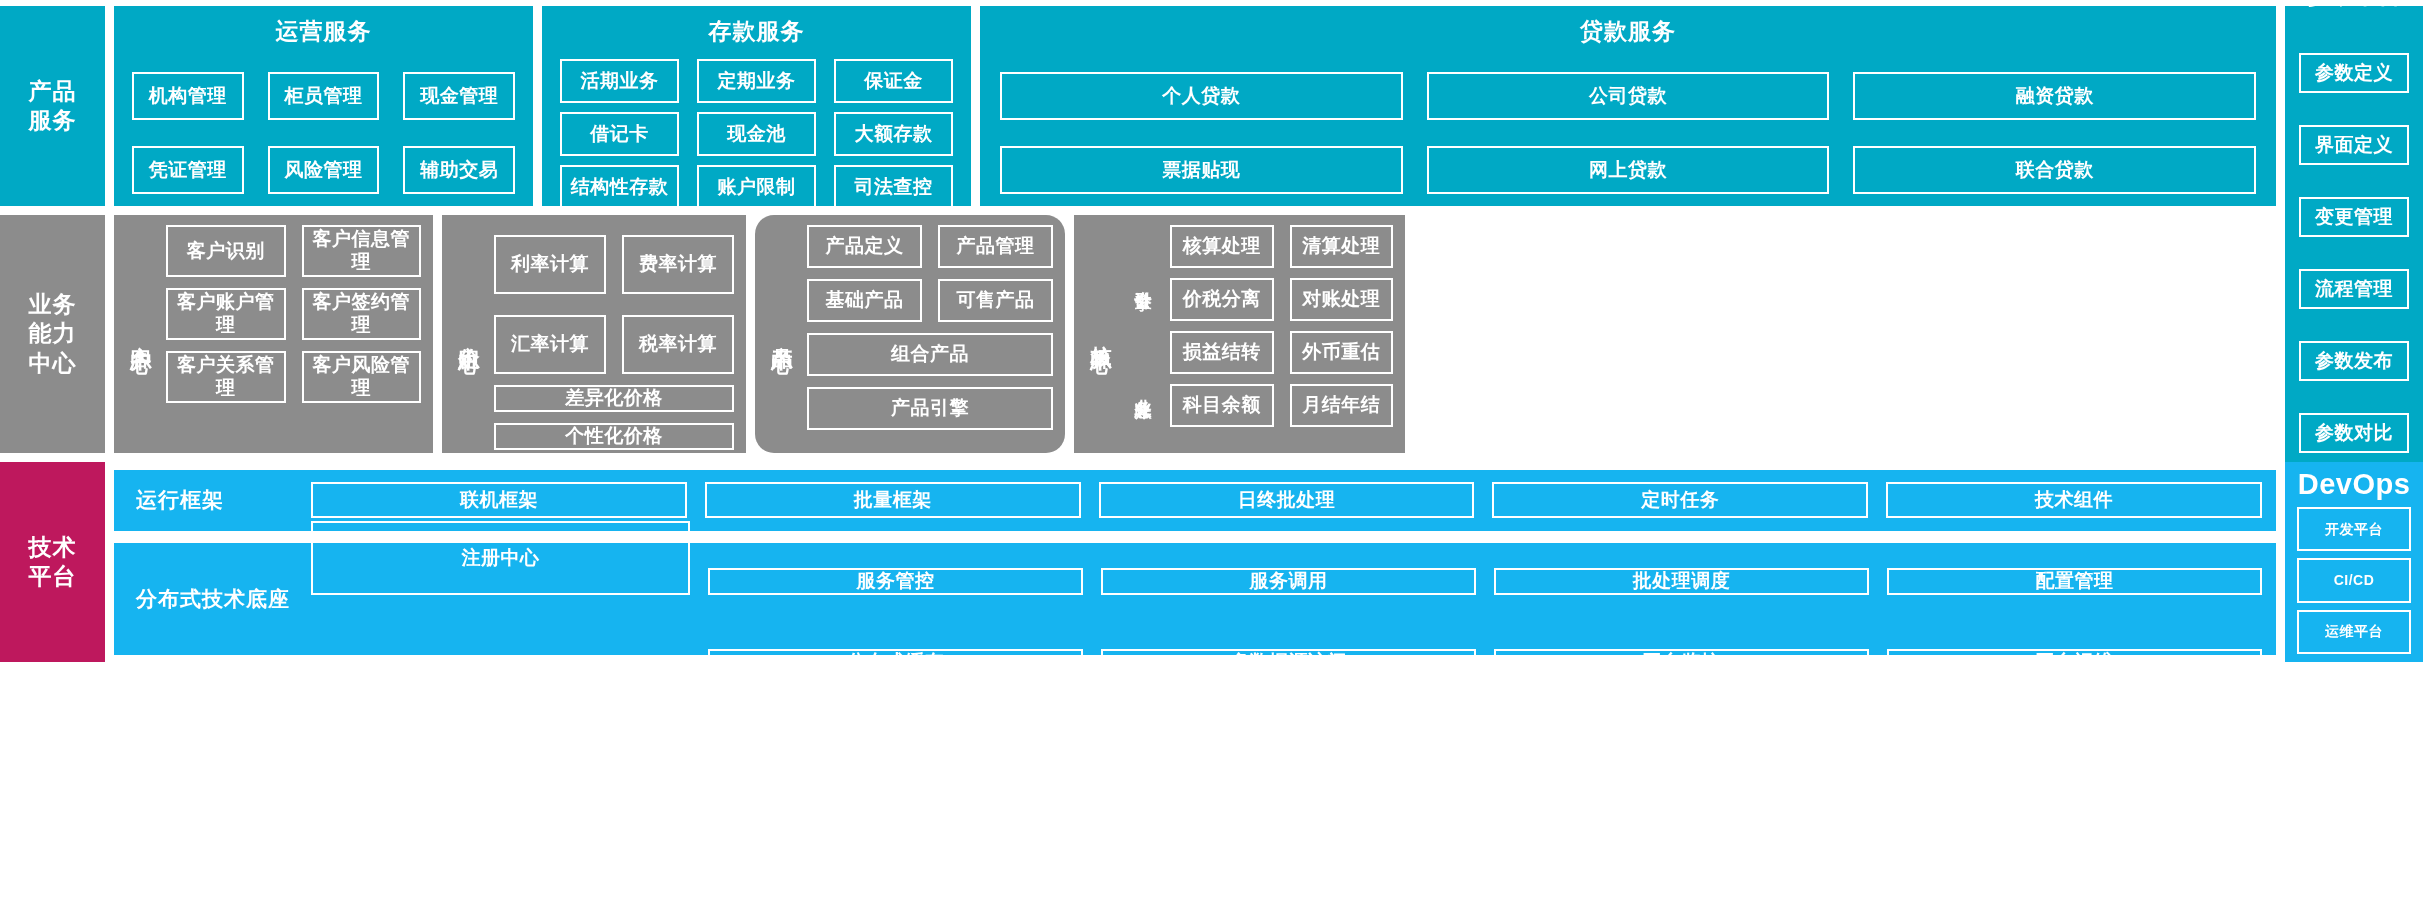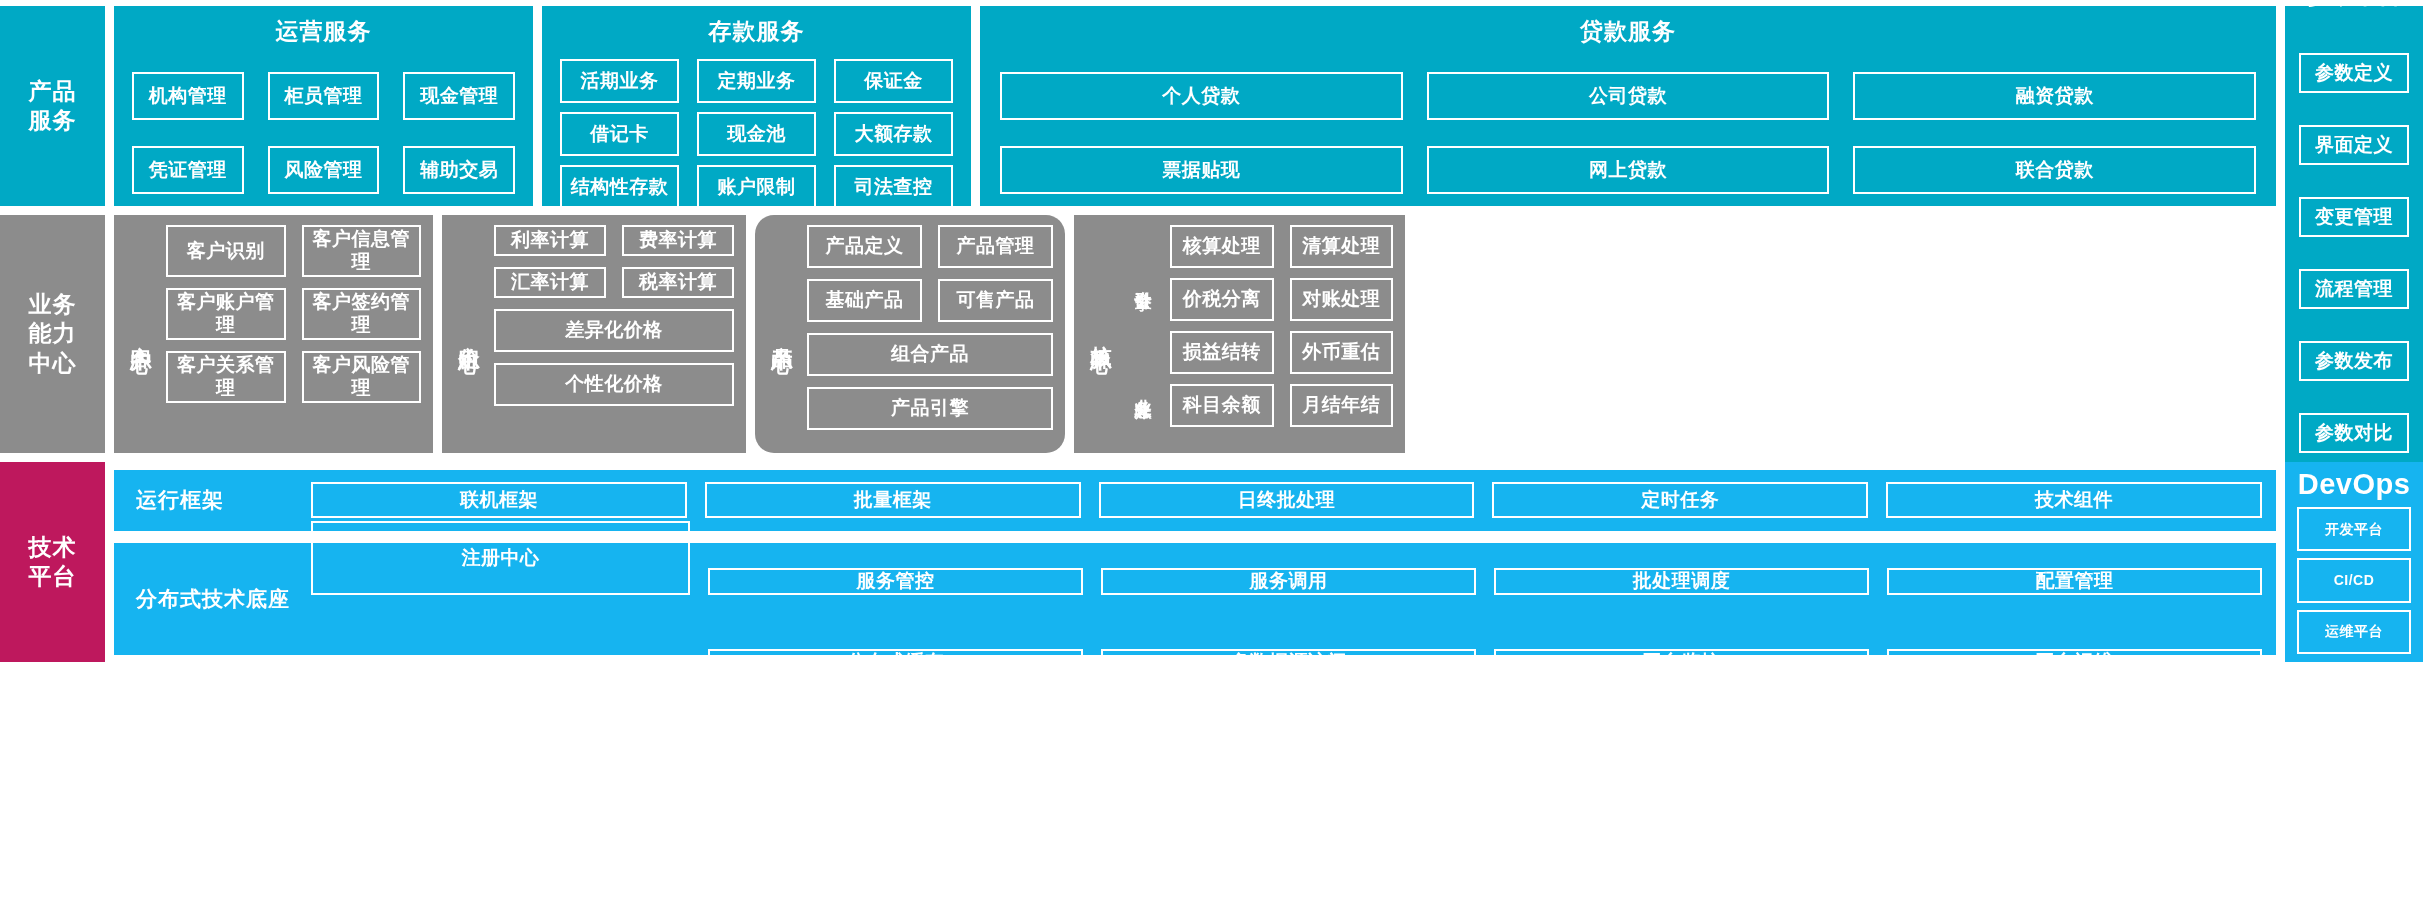--- a/index.html
+++ b/index.html
@@ -116,21 +116,21 @@
     align-items: center;
     justify-content: center;
     flex: 0 0 30px;
   }
   .vlabel.small { font-size: 17px; letter-spacing: 1px; }
 
   .stack { flex: 1; display: flex; flex-direction: column; gap: 11px; }
   .stack .grid2 .cell, .stack > .cell { height: 50px; }
 
   #panel-customer .stack .cell { height: 52px; }
-  #panel-pricing .stack .grid2 .cell { height: 31px; }
+  #panel-pricing .stack .grid2 .cell { height: 59px; margin-top: 10px; }
   #panel-pricing .stack > .cell { height: 43px; }
   #panel-product .stack .grid2 .cell { height: 43px; }
   #panel-product .stack > .cell { height: 43px; }
   #panel-account .acct-col { flex: 1; display: flex; flex-direction: column; gap: 10px; }
   #panel-account .acct-group { display: grid; grid-template-columns: repeat(2, 1fr); gap: 10px 16px; }
   #panel-account .acct-group .cell { height: 43px; }
   #panel-account .vstack { display: flex; flex-direction: column; flex: 0 0 34px; justify-content: space-around; }
 
   
   #row-tech { height: 200px; }

